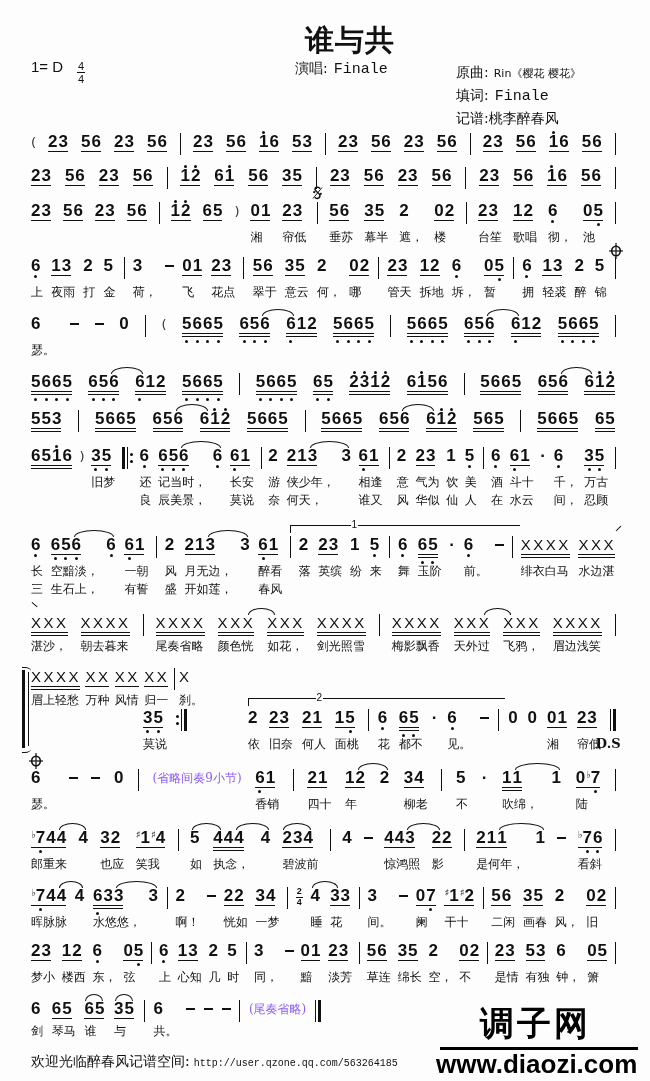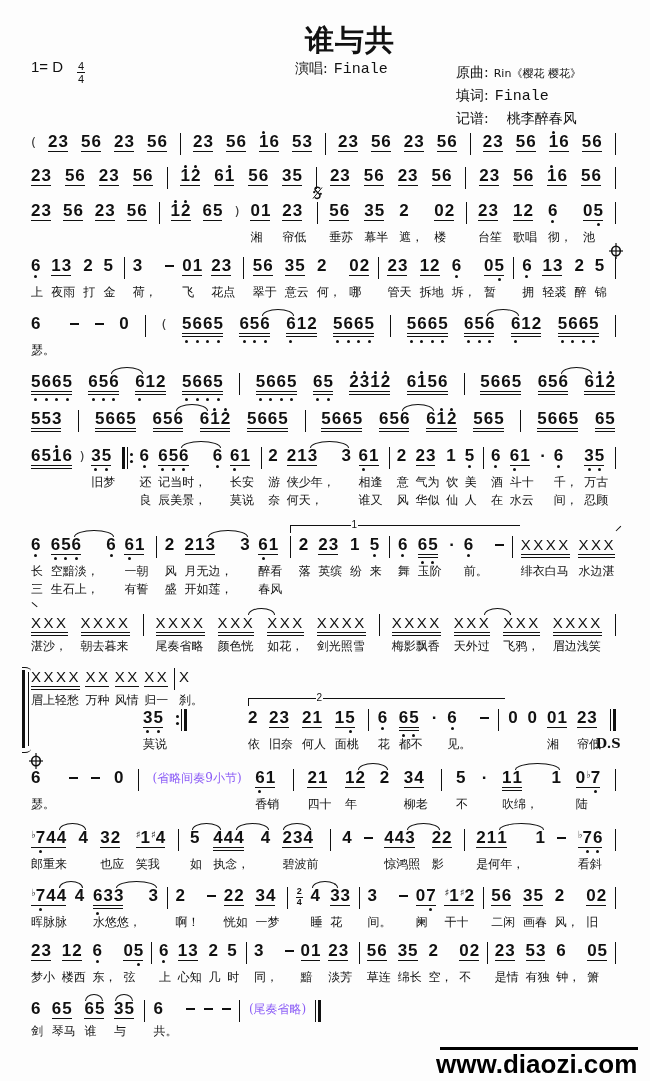--- a/index.html
+++ b/index.html
@@ -88,21 +88,21 @@
   <div class="meta m-singer">
     <span class="lbl">演唱:</span><span class="val">Finale</span>
   </div>
   <div class="meta m-orig">
     <span class="lbl">原曲:</span><span class="val sm">Rin《樱花 樱花》</span>
   </div>
   <div class="meta m-lyric">
     <span class="lbl">填词:</span><span class="val">Finale</span>
   </div>
   <div class="meta m-trans">
-    <span class="lbl">记谱:</span><span class="val" style="font:14px/18px 'DejaVu Sans',sans-serif;margin-left:18px">桃李醉春风</span>
+    <span class="lbl">记谱:</span><span class="val" style="font:14px/18px 'DejaVu Sans',sans-serif;margin-left:0">桃李醉春风</span>
   </div>
 
   <div id="score">
       <div class="ln ln0">
         <div class="tk paren">
           <span class="nt">(</span>
         </div>
         <div class="tk">
           <span class="nt u1"><span class="d">2</span><span class="d">3</span></span>
         </div>
@@ -1335,16 +1335,20 @@
             <i class="thick"></i>
           </span>
         </div>
         <div class="arc" style="left: 54px; width: 18px;"></div>
         <div class="arc" style="left: 84px; width: 18px;"></div>
       </div>
     </div>
 
   <div class="bracket"></div>
 
+  <div class="footer">
+    <span class="lbl">欢迎光临醉春风记谱空间:</span><span class="url">http://user.qzone.qq.com/563264185</span>
+  </div>
 
+  <div class="wm-brand">调子网</div>
   <div class="wm-bar"></div>
   <div class="wm-url">www.diaozi.com</div>
 </div>
 
 </body></html>

